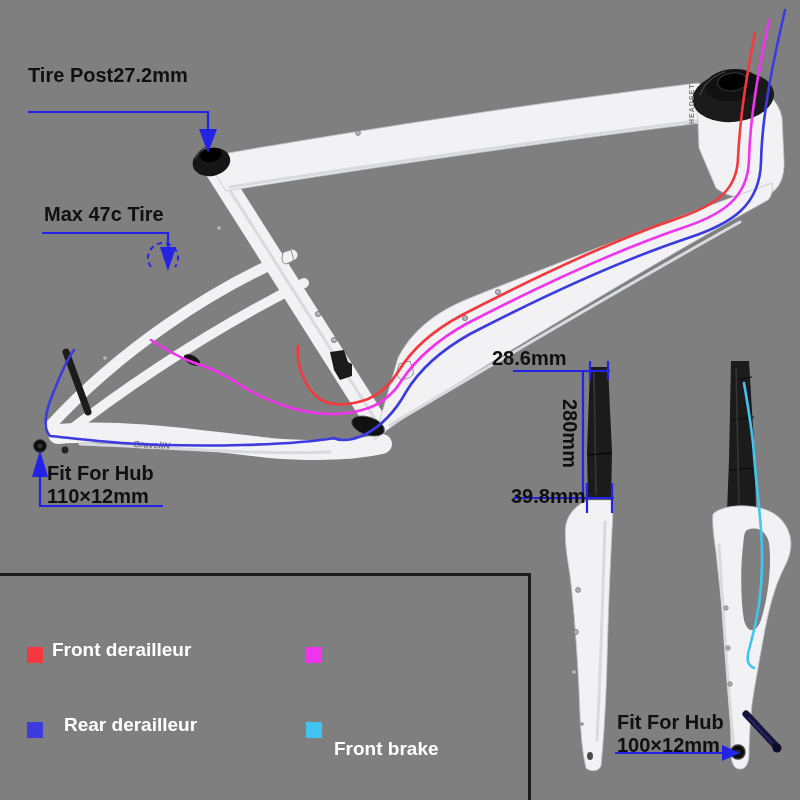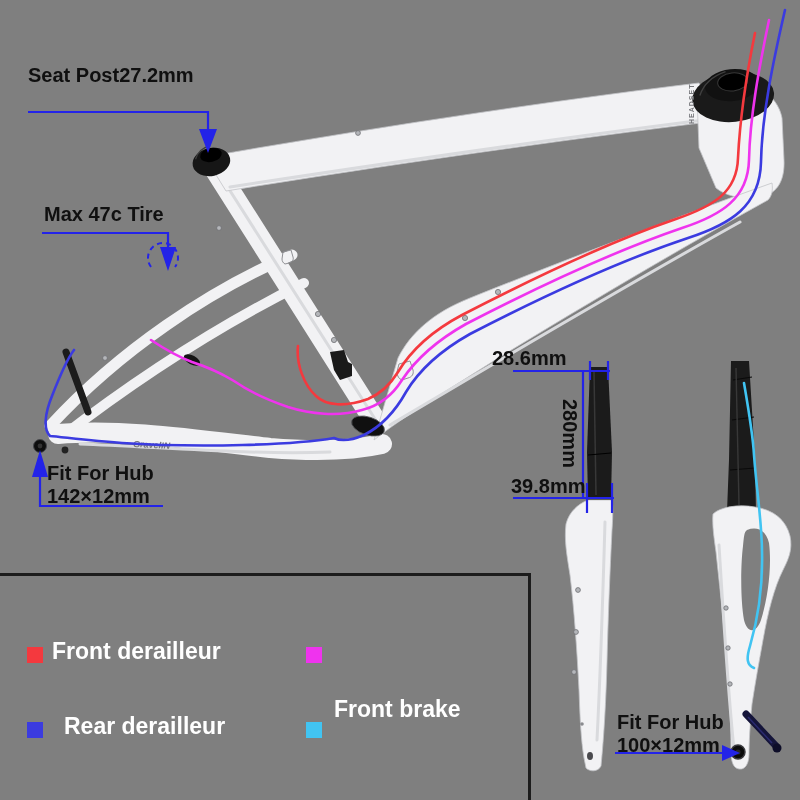--- a/index.html
+++ b/index.html
@@ -13,21 +13,21 @@
     position:absolute;font-weight:700;color:var(--label_text,#101010);
     font-size:20px;line-height:1.13;white-space:nowrap;
   }
   .lbl-rot{transform:rotate(90deg);transform-origin:0 0;}
   .legend-box{
     position:absolute;left:-10px;top:573px;width:541px;height:300px;
     border:3px solid var(--legend_border,#1c1c1c);box-sizing:border-box;
   }
   .swatch{position:absolute;width:16px;height:16px;}
   .legend-label{
-    position:absolute;font-weight:700;font-size:23px;
+    position:absolute;font-weight:700;font-size:19px;
     color:var(--legend_text,#ffffff);white-space:nowrap;line-height:1;
   }
   
   .tube{fill:var(--frame_white,#f2f2f4);stroke:#c3c4c8;stroke-width:0.8;}
   .tube-stroke{fill:none;stroke:var(--frame_white,#f2f2f4);stroke-linecap:round;}
   .shade{fill:none;stroke:#d9dadd;stroke-width:3;stroke-linecap:round;}
   .blackpart{fill:var(--black_parts,#1a1a1a);}
   .bolt{fill:#b4b6ba;stroke:#6e7074;stroke-width:0.8;}
   .cable{fill:none;stroke-width:2.6;stroke-linecap:round;}
   .cable-red{stroke:var(--cable_front_derailleur,#f4393e);}
@@ -158,45 +158,45 @@
       <path class="ann" d="M 615 753 L 724 753"></path>
       <polygon class="ann-arrow" points="722,745 722,761 740,753"></polygon>
 
       <path class="ann" d="M 513 371 L 610 371 M 590 361 L 590 380 M 608 361 L 608 380"></path>
       <path class="ann" d="M 583 371 L 583 498"></path>
       <path class="ann" d="M 513 498 L 614 498 M 587 483 L 587 513 M 612 483 L 612 513"></path>
     </g>
   </svg>
 
   <div class="lbl" style="left:28px;top:64px">
-    <div>Seat Post27.2mm</div>
+    <div>Tire Post27.2mm</div>
   </div>
 
   <div class="lbl" style="left:44px;top:203px">Max 47c Tire</div>
 
   <div class="lbl" style="left:47px;top:462px">
     <div>Fit For Hub</div>
-    <div>142×12mm</div>
+    <div>110×12mm</div>
   </div>
 
   <div class="lbl" style="left:492px;top:347px">28.6mm</div>
   <div class="lbl lbl-rot" style="left:581px;top:399px">280mm</div>
-  <div class="lbl" style="left:511px;top:475px">39.8mm</div>
+  <div class="lbl" style="left:511px;top:485px">39.8mm</div>
 
   <div class="lbl" style="left:617px;top:711px">
     <div>Fit For Hub</div>
     <div>100×12mm</div>
   </div>
 
   <div class="legend-box"></div>
 
   <div class="swatch" style="left: 27px; top: 647px; background: rgb(244, 57, 62);"></div>
   <div class="legend-label" style="left:52px;top:640px">Front derailleur</div>
 
   <div class="swatch" style="left: 306px; top: 647px; background: rgb(239, 51, 238);"></div>
 
   <div class="swatch" style="left: 27px; top: 722px; background: rgb(59, 59, 224);"></div>
   <div class="legend-label" style="left:64px;top:715px">Rear derailleur</div>
 
   <div class="swatch" style="left: 306px; top: 722px; background: rgb(65, 196, 242);"></div>
-  <div class="legend-label" style="left:334px;top:698px">Front brake</div>
+  <div class="legend-label" style="left:334px;top:739px">Front brake</div>
 
 </div>
 
 </body></html>

